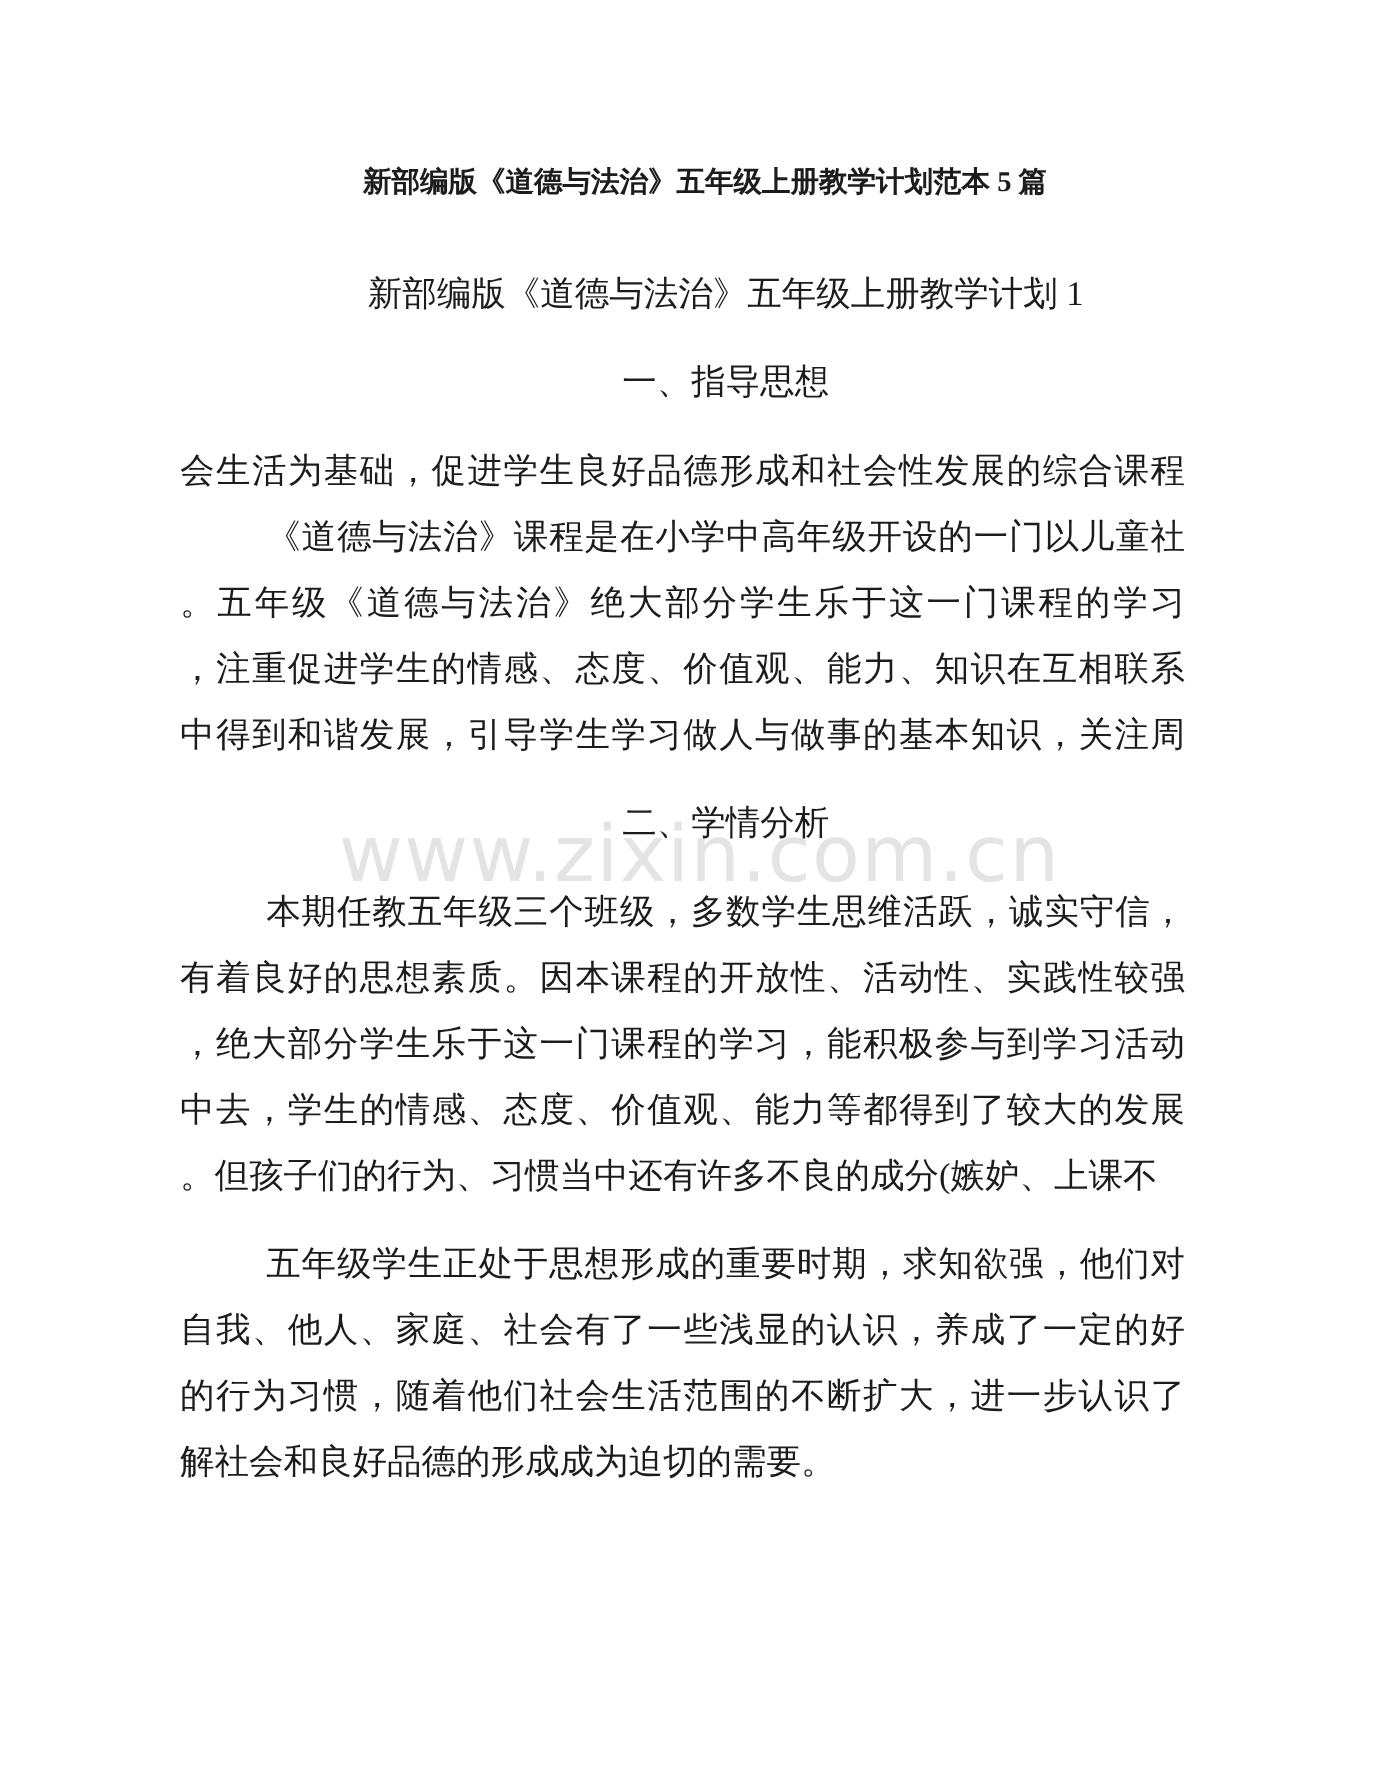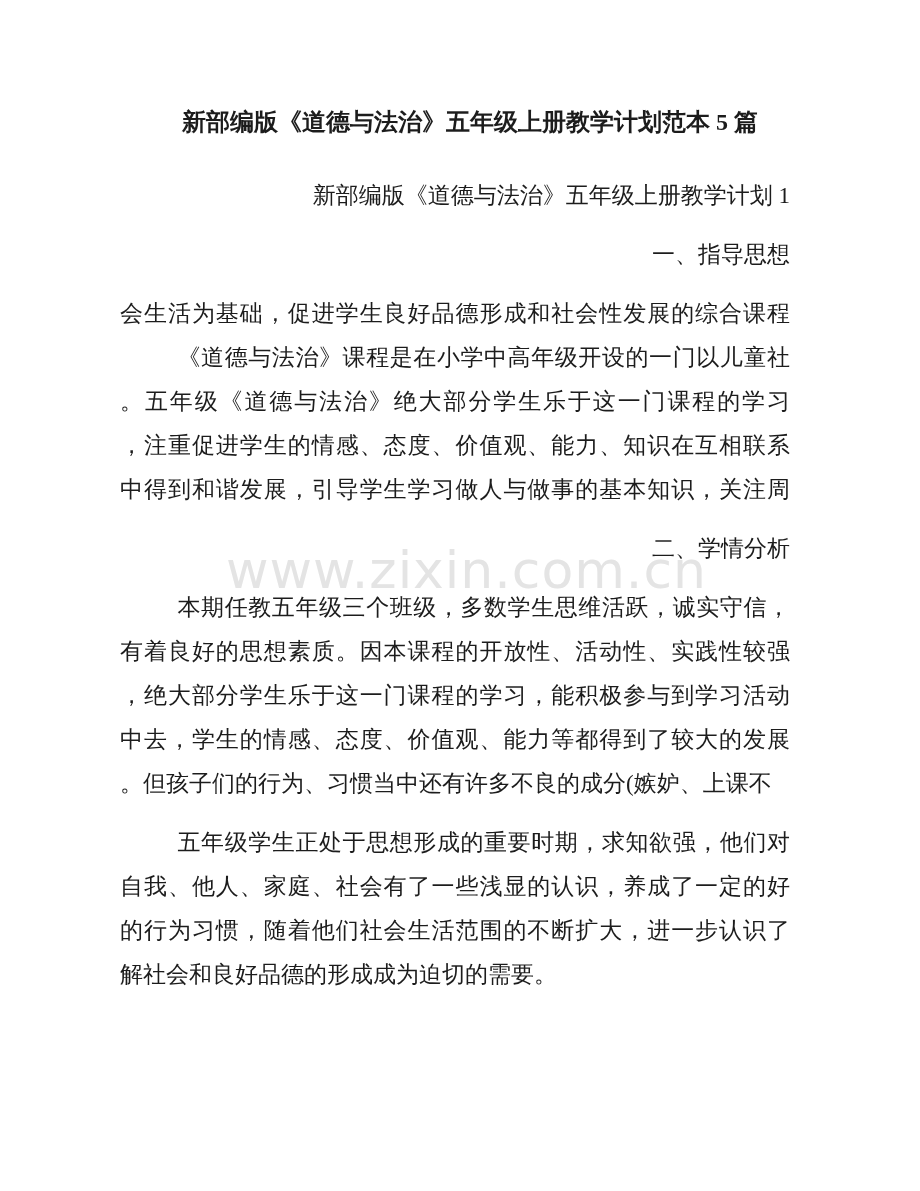--- a/index.html
+++ b/index.html
@@ -28,21 +28,21 @@
   }
 
   .doc {
     position: absolute;
     left: 120px;
     top: 104px;
     width: 670px;
   }
 
   .doc-title {
-    font-size: 24px;
+    font-size: 19px;
     font-weight: bold;
     text-align: center;
     line-height: 36px;
     margin: 0 0 34px 30px;
     white-space: nowrap;
   }
 
   .block { margin-top: 15px; }
   .block.subtitle { margin-top: 0; }
 
@@ -57,21 +57,21 @@
     text-align: justify;
     text-align-last: justify;
   }
   .paragraph .line.last { text-align-last: left; }
   .paragraph .line.first { text-indent: 2.5em; }
 
   
   .subtitle .line,
   .heading .line {
     text-indent: 2.5em;
-    text-align: right;
+    text-align: center;
   }
 </style>
 </head>
 <body>
 
 <div class="page">
 
   <div class="watermark">www.zixin.com.cn</div>
 
   <div class="doc">

